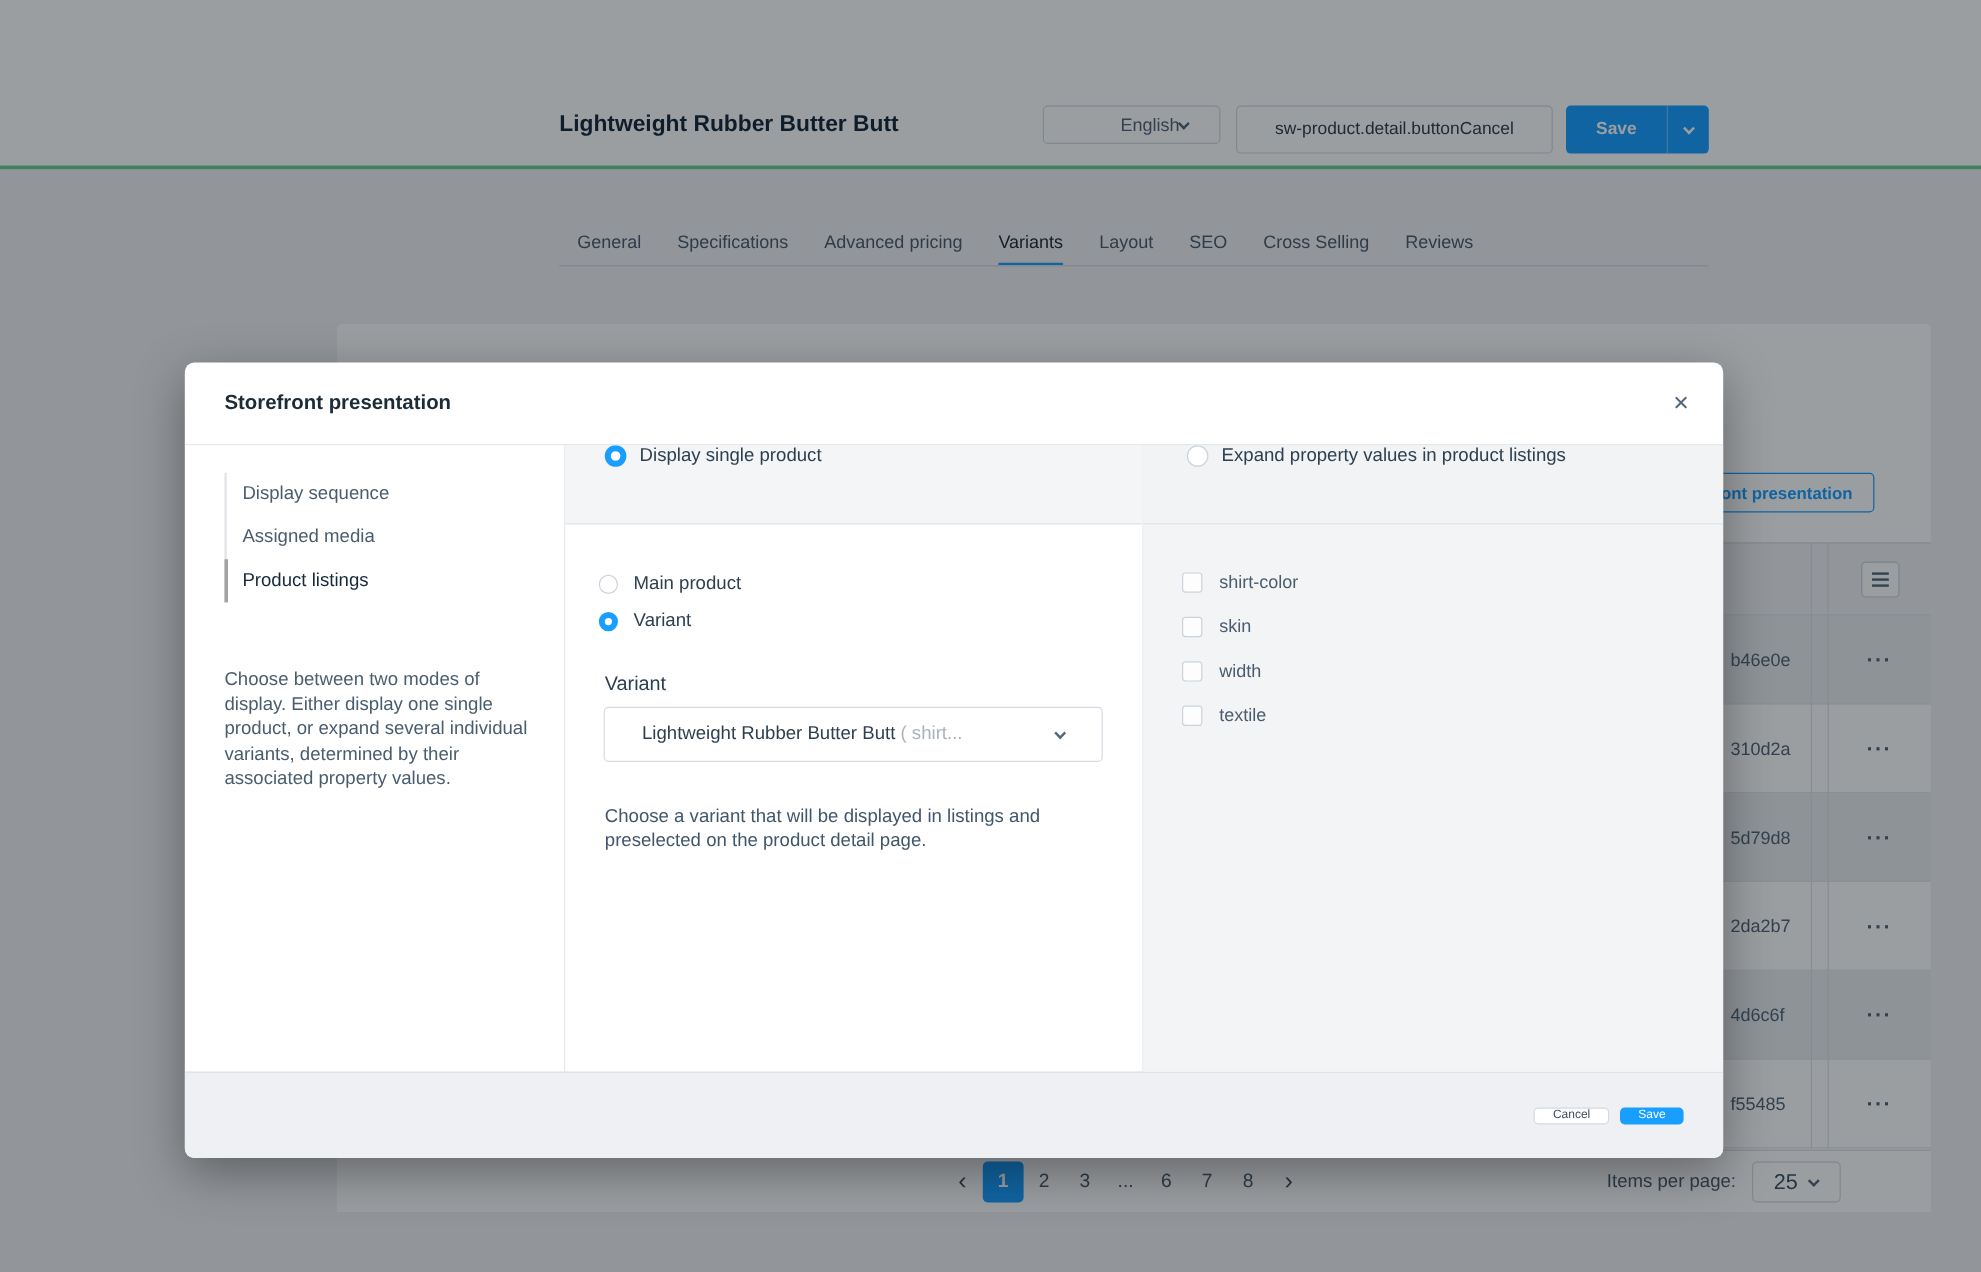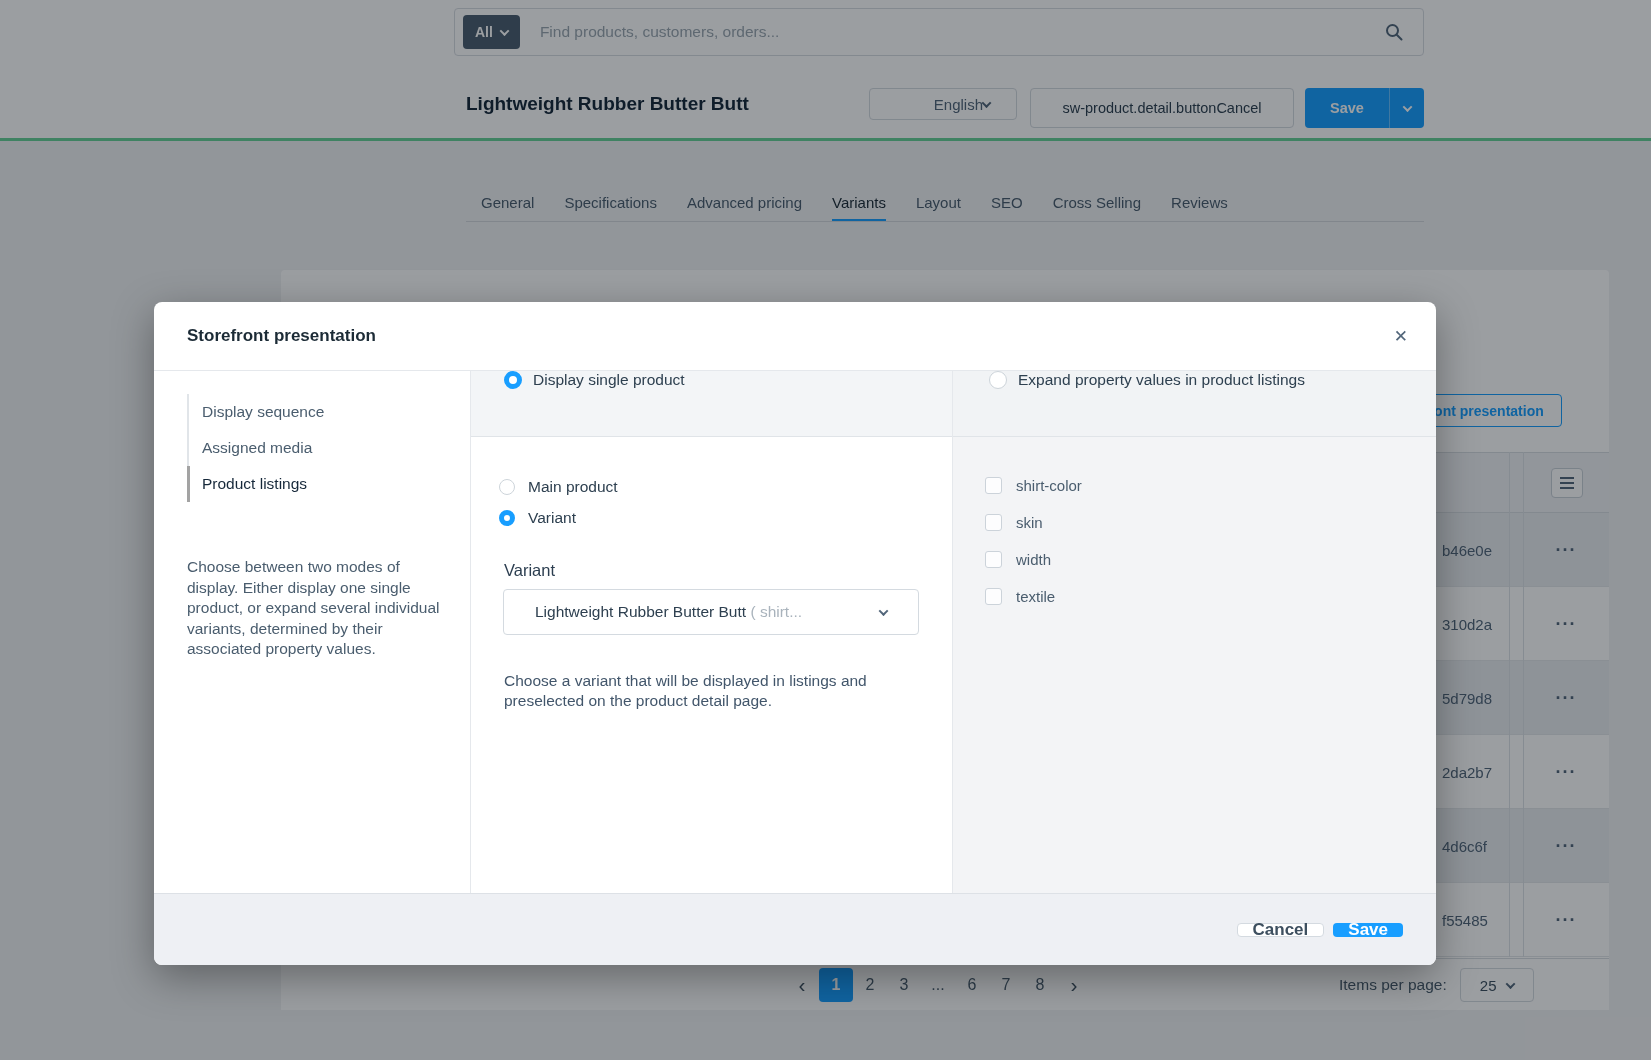--- a/index.html
+++ b/index.html
@@ -43,21 +43,21 @@
   .row-menu{position:absolute;left:242px;top:0;width:86px;height:74px;display:flex;align-items:center;justify-content:center;font-size:18px;font-weight:bold;letter-spacing:1px;color:#52667a;cursor:pointer}
   .vline{position:absolute;top:0;bottom:0;width:1px;background:#dde1e6}
 
   .pagebar{position:absolute;left:0;top:688px;width:1328px;height:52px;background:#fff;border-top:1px solid #d8dce2}
   .pages{position:absolute;left:504px;top:8px;height:36px;display:flex;align-items:center}
   .pg{width:34px;height:34px;display:flex;align-items:center;justify-content:center;font-size:16px;color:#4a5d6e;cursor:pointer;border-radius:4px}
   .pg.arrow{font-size:21px;color:#3d4f5f}
   .pg.active{background:#189eff;color:#fff;font-weight:bold}
   .ipp{position:absolute;left:1058px;top:8px;height:36px;display:flex;align-items:center;gap:13px}
   .ipp-label{font-size:15.5px;color:#4a5d6e}
-  .ipp-select{width:74px;height:34px;border:1px solid #d4dae0;border-radius:4px;background:#fff;display:flex;align-items:center;justify-content:center;gap:10px;font-size:15px;color:#3d4f5f;cursor:pointer}
+  .ipp-select{width:74px;height:34px;border:1px solid #d4dae0;border-radius:4px;background:#fff;display:flex;align-items:center;justify-content:center;gap:10px;font-size:18px;color:#3d4f5f;cursor:pointer}
 
   .overlay{position:absolute;inset:0;background:rgba(5,12,20,.40);z-index:5}
 
   
   .modal{position:absolute;left:154px;top:302px;width:1282px;height:663px;background:#fff;border-radius:8px;box-shadow:0 12px 40px rgba(0,0,0,.35);z-index:10;overflow:hidden}
   .m-head{height:69px;border-bottom:1px solid #e5e8ec;display:flex;align-items:center;padding-left:33px;position:relative}
   .m-title{font-size:17px;font-weight:bold;color:#1c2b36}
   .m-close{position:absolute;right:28px;top:0;height:69px;display:flex;align-items:center;font-size:17px;color:#52667a;cursor:pointer}
   .m-body{display:flex;height:522px}
   .m-col1{width:317px;border-right:1px solid #e5e8ec;padding-top:23px}
@@ -81,43 +81,30 @@
   .var-value{font-size:15.5px;color:#2e4050;white-space:nowrap}
   .muted{color:#a9b3bc}
   .m-help{margin-top:36px;margin-left:5px;font-size:15.5px;line-height:20px;color:#42566b}
   .m-col3{width:483px;background:#f3f4f6}
   .m-col3 .band{background:#f1f3f5;padding-left:36px}
   .props{padding:30px 0 0 32px}
   .prop{display:flex;align-items:center;gap:14px;height:37px;cursor:pointer}
   .checkbox{width:17px;height:17px;border-radius:3px;border:1px solid #ccd3da;background:#fdfdfe;flex:none}
   .prop-label{font-size:15px;color:#4a5d6e}
   .m-foot{height:72px;background:#eef0f4;border-top:1px solid #dde1e6;display:flex;align-items:center;justify-content:flex-end;gap:9px;padding-right:33px}
-  .btn{height:14px;border-radius:4px;font-size:17px;font-weight:bold;padding:0 15px;display:flex;align-items:center;cursor:pointer;font-family:"Liberation Sans",sans-serif}
+  .btn{height:14px;border-radius:4px;font-size:10px;font-weight:normal;padding:0 15px;display:flex;align-items:center;cursor:pointer;font-family:"Liberation Sans",sans-serif}
   .btn.light{background:#fff;border:1px solid #d4dae0;color:#3d4f5f}
   .btn.primary{background:#189eff;border:none;color:#fff}
 </style>
 </head>
 <body>
 
 <div class="page">
   <div class="topstrip"></div>
 
-  <div class="searchbar abs">
-    <div class="all-btn">
-      <span>All</span>
-      <span class="chev w"></span>
-    </div>
-    <input class="search-input" type="text" placeholder="Find products, customers, orders..." style="">
-    <span class="search-icon">
-      <svg width="18" height="18" viewBox="0 0 18 18" fill="none">
-        <circle cx="7.5" cy="7.5" r="5.5" stroke="#52667a" stroke-width="2"></circle>
-        <line x1="12" y1="12" x2="16.5" y2="16.5" stroke="#52667a" stroke-width="2" stroke-linecap="round"></line>
-      </svg>
-    </span>
-  </div>
 
   <div class="page-title abs">Lightweight Rubber Butter Butt</div>
 
   <div class="lang-select abs">
     <span>English</span>
     <span class="chev"></span>
   </div>
 
   <div class="btn-cancel abs">
     <span>sw-product.detail.buttonCancel</span>

